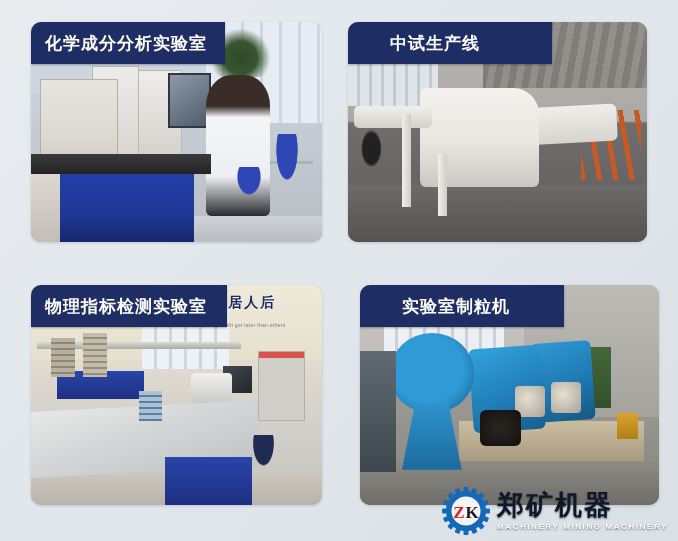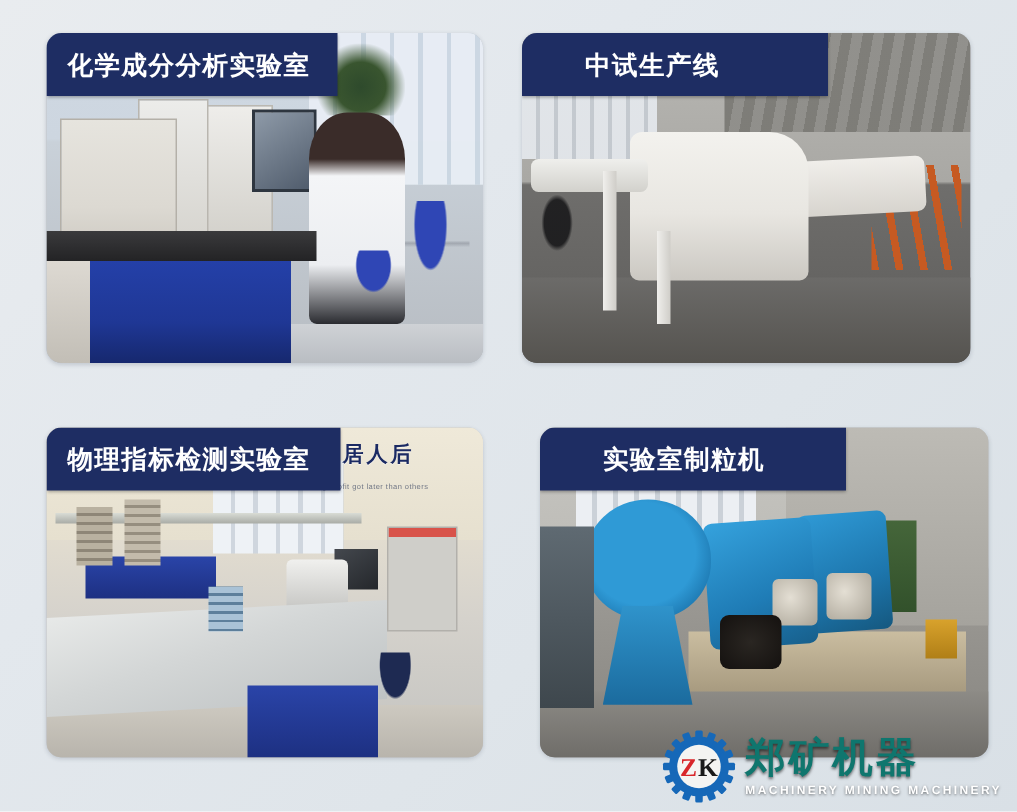--- a/index.html
+++ b/index.html
@@ -343,21 +343,21 @@
     align-items: center;
     gap: 6px;
     padding: 3px 4px;
   }
   .logo-gear {
     width: 50px; height: 50px;
     flex: 0 0 auto;
   }
   .logo-words { display: flex; flex-direction: column; line-height: 1; }
   .logo-cn {
-    color: #0f766e;
+    color: #0f172a;
     font-size: 27px;
     font-weight: bold;
     letter-spacing: 2px;
     text-shadow: 0 1px 2px rgba(0,0,0,.55);
   }
   .logo-en {
     color: #ffffff;
     font-size: 8px;
     font-weight: bold;
     letter-spacing: 1.6px;

